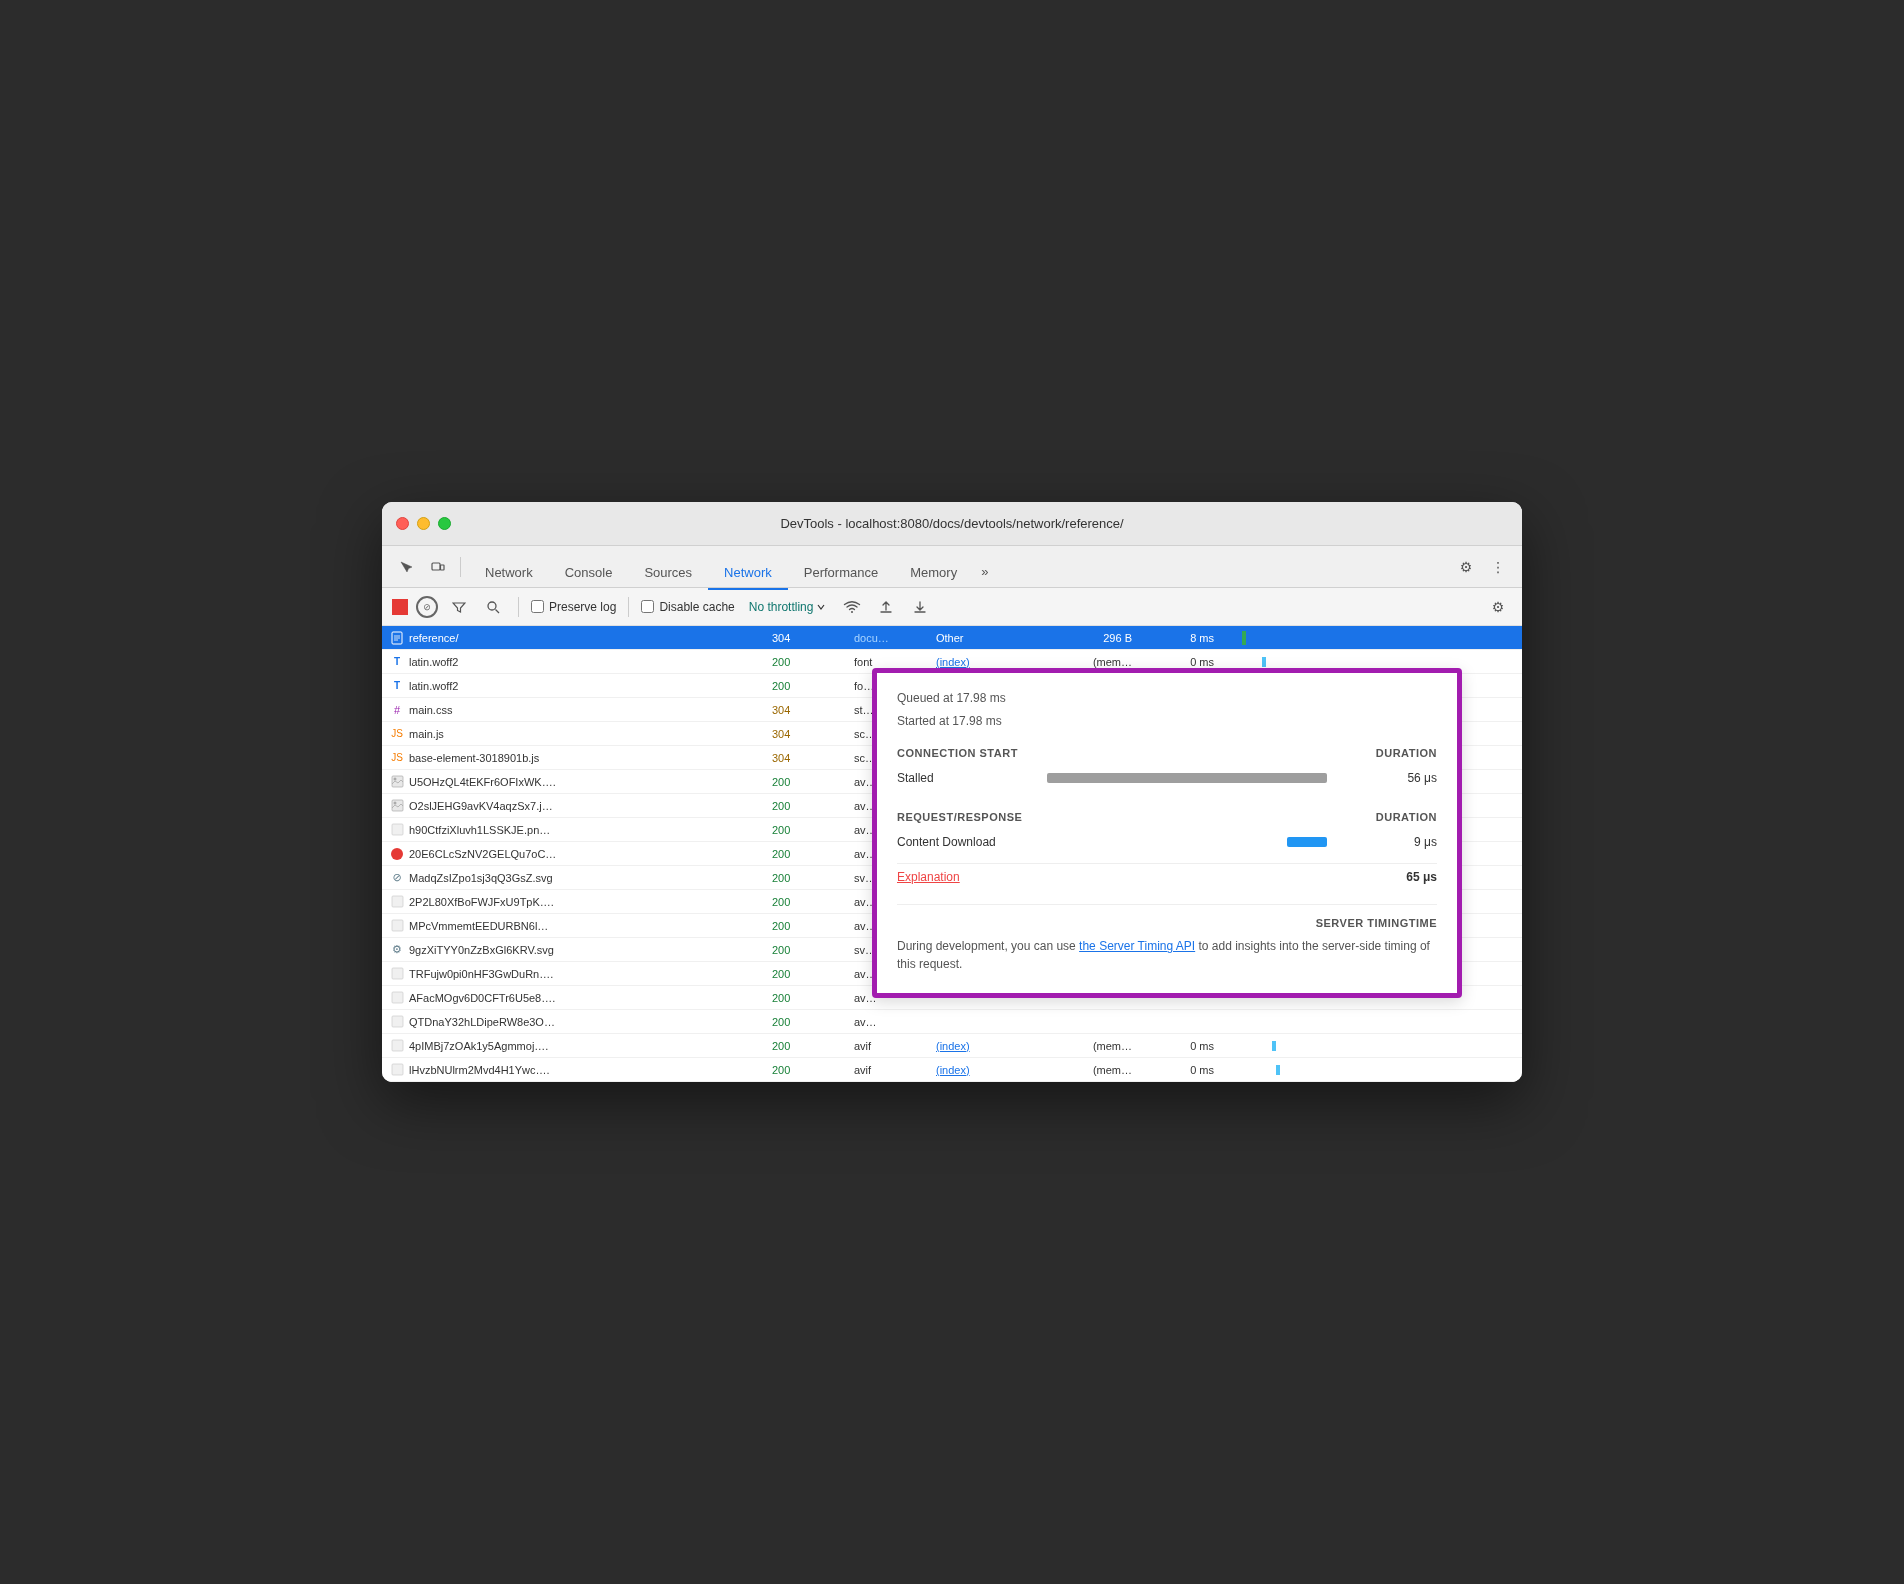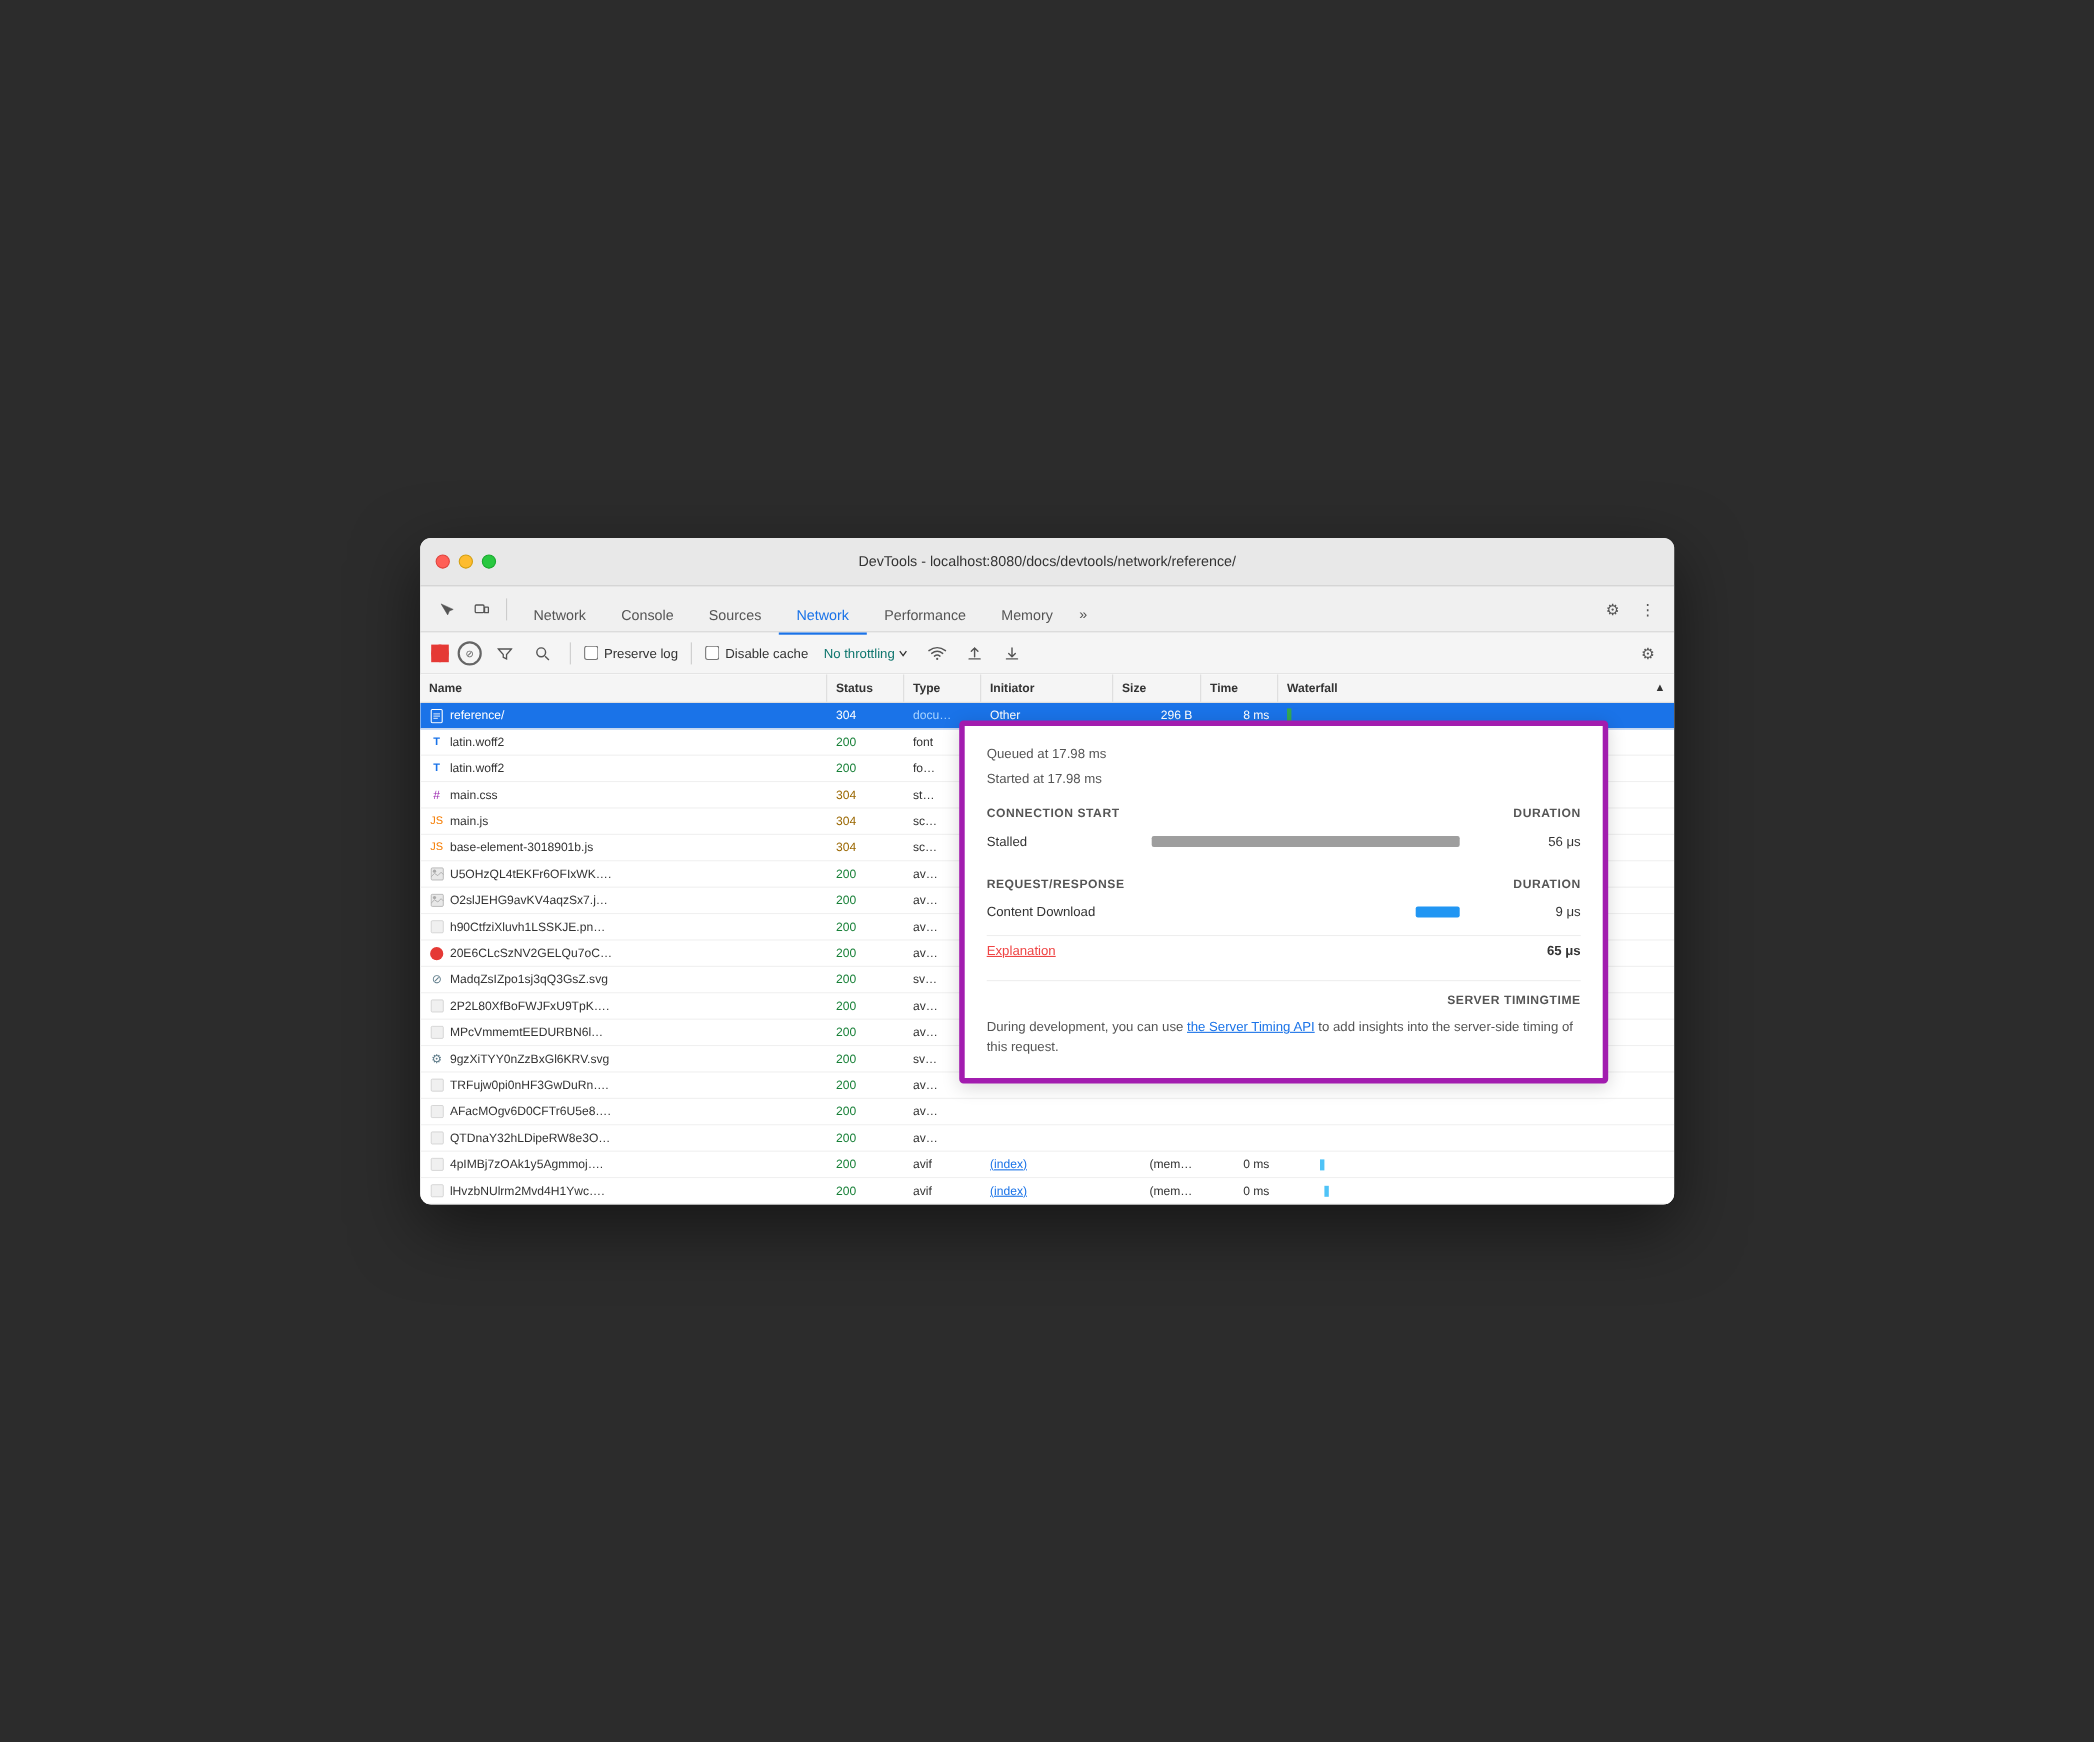--- a/index.html
+++ b/index.html
@@ -186,20 +186,21 @@
       align-items: center;
     }
     .th:last-child { border-right: none; }
     .table-row {
       display: grid;
       grid-template-columns: 370px 70px 70px 120px 80px 70px 1fr;
       border-bottom: 1px solid #f0f0f0;
       height: 24px;
       align-items: center;
       cursor: pointer;
+      gap: 12px;
     }
     .table-row.selected { background: #1a73e8; color: #fff; }
     .table-row.selected .td { color: #fff; }
     .td {
       padding: 0 8px;
       font-size: 11px;
       color: #333;
       overflow: hidden;
       text-overflow: ellipsis;
       white-space: nowrap;
@@ -495,44 +496,20 @@
       </svg>
     </div>
     <div style="margin-left:auto;">
       <div class="toolbar-icon">⚙</div>
     </div>
   </div>
 
   <div style="position:relative;">
     <div class="network-table">
 
-      <div class="table-header">
-        <div class="th">
-            <span>Name</span>
-          </div>
-        <div class="th">
-            <span>Status</span>
-          </div>
-        <div class="th">
-            <span>Type</span>
-          </div>
-        <div class="th">
-            <span>Initiator</span>
-          </div>
-        <div class="th">
-            <span>Size</span>
-          </div>
-        <div class="th">
-            <span>Time</span>
-          </div>
-        <div class="th" style="justify-content:space-between;">
-          <span>Waterfall</span>
-          <span style="font-size:10px;">▲</span>
-        </div>
-      </div>
 
       <div class="table-row selected">
         <div class="td">
           <span class="file-icon icon-doc">
             <svg width="12" height="14" viewBox="0 0 12 14">
                 <rect x="1" y="1" width="10" height="12" rx="1" fill="none" stroke="white" stroke-width="1"></rect>
                 <path d="M3 5H9M3 7H9M3 9H7" stroke="white" stroke-width="0.8"></path>
               </svg>
           </span>
           <span>reference/</span>

